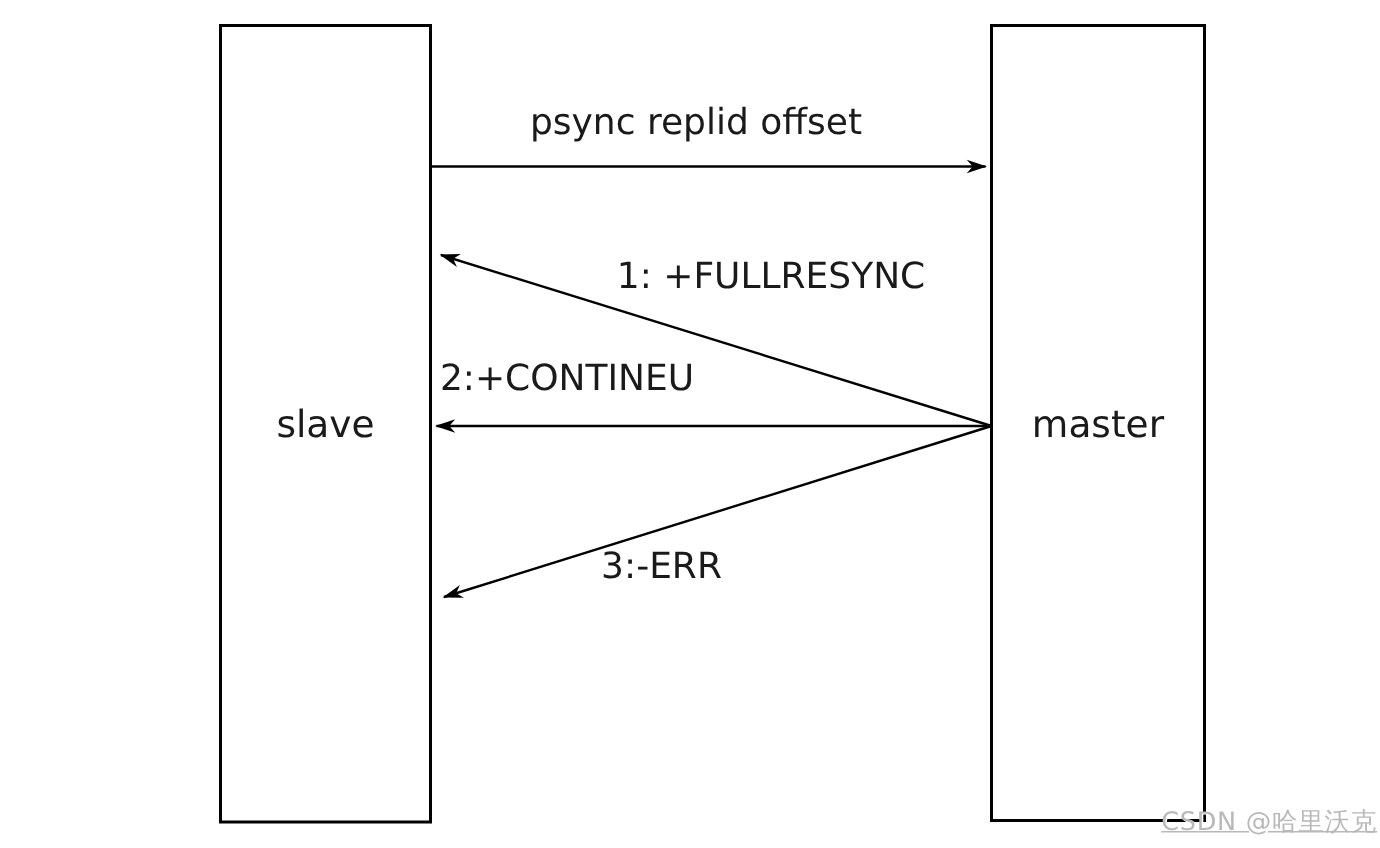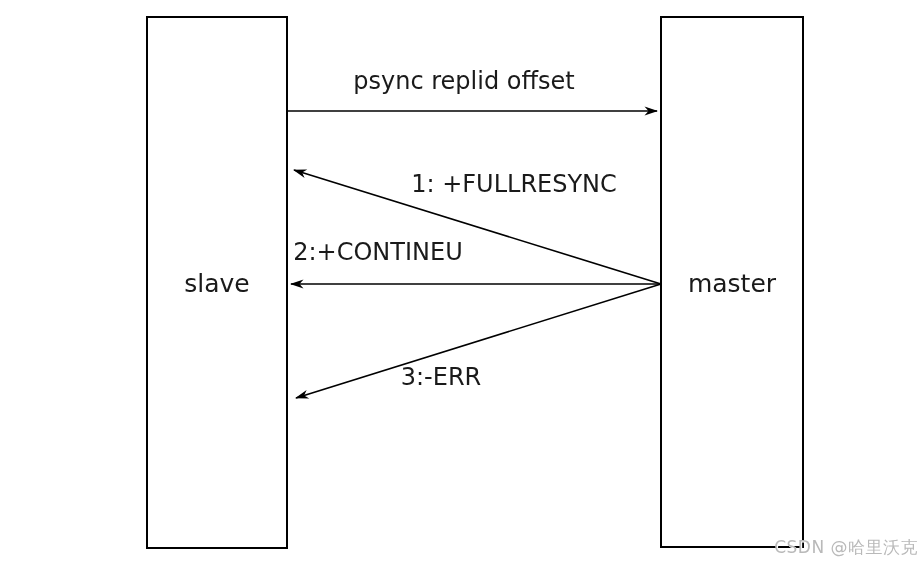--- a/index.html
+++ b/index.html
@@ -38,20 +38,21 @@
   }
   .watermark {
     position: absolute;
     top: 536px;
     right: 2px;
     font-size: 17px;
     color: #b9b9b9;
     letter-spacing: 0.5px;
     white-space: nowrap;
     text-shadow: 1px 1px 0 #ffffff;
+    text-decoration: underline;
   }
 </style>
 </head>
 <body>
 
 <div class="canvas">
   <svg width="920" height="565" viewBox="0 0 920 565">
     <defs>
       <marker id="arrowhead" markerWidth="16" markerHeight="12" refX="13" refY="5" orient="auto" markerUnits="userSpaceOnUse">
         <path d="M0.5,0.5 L14,5 L0.5,9.5 L4.5,5 Z" fill="#000000"></path>

